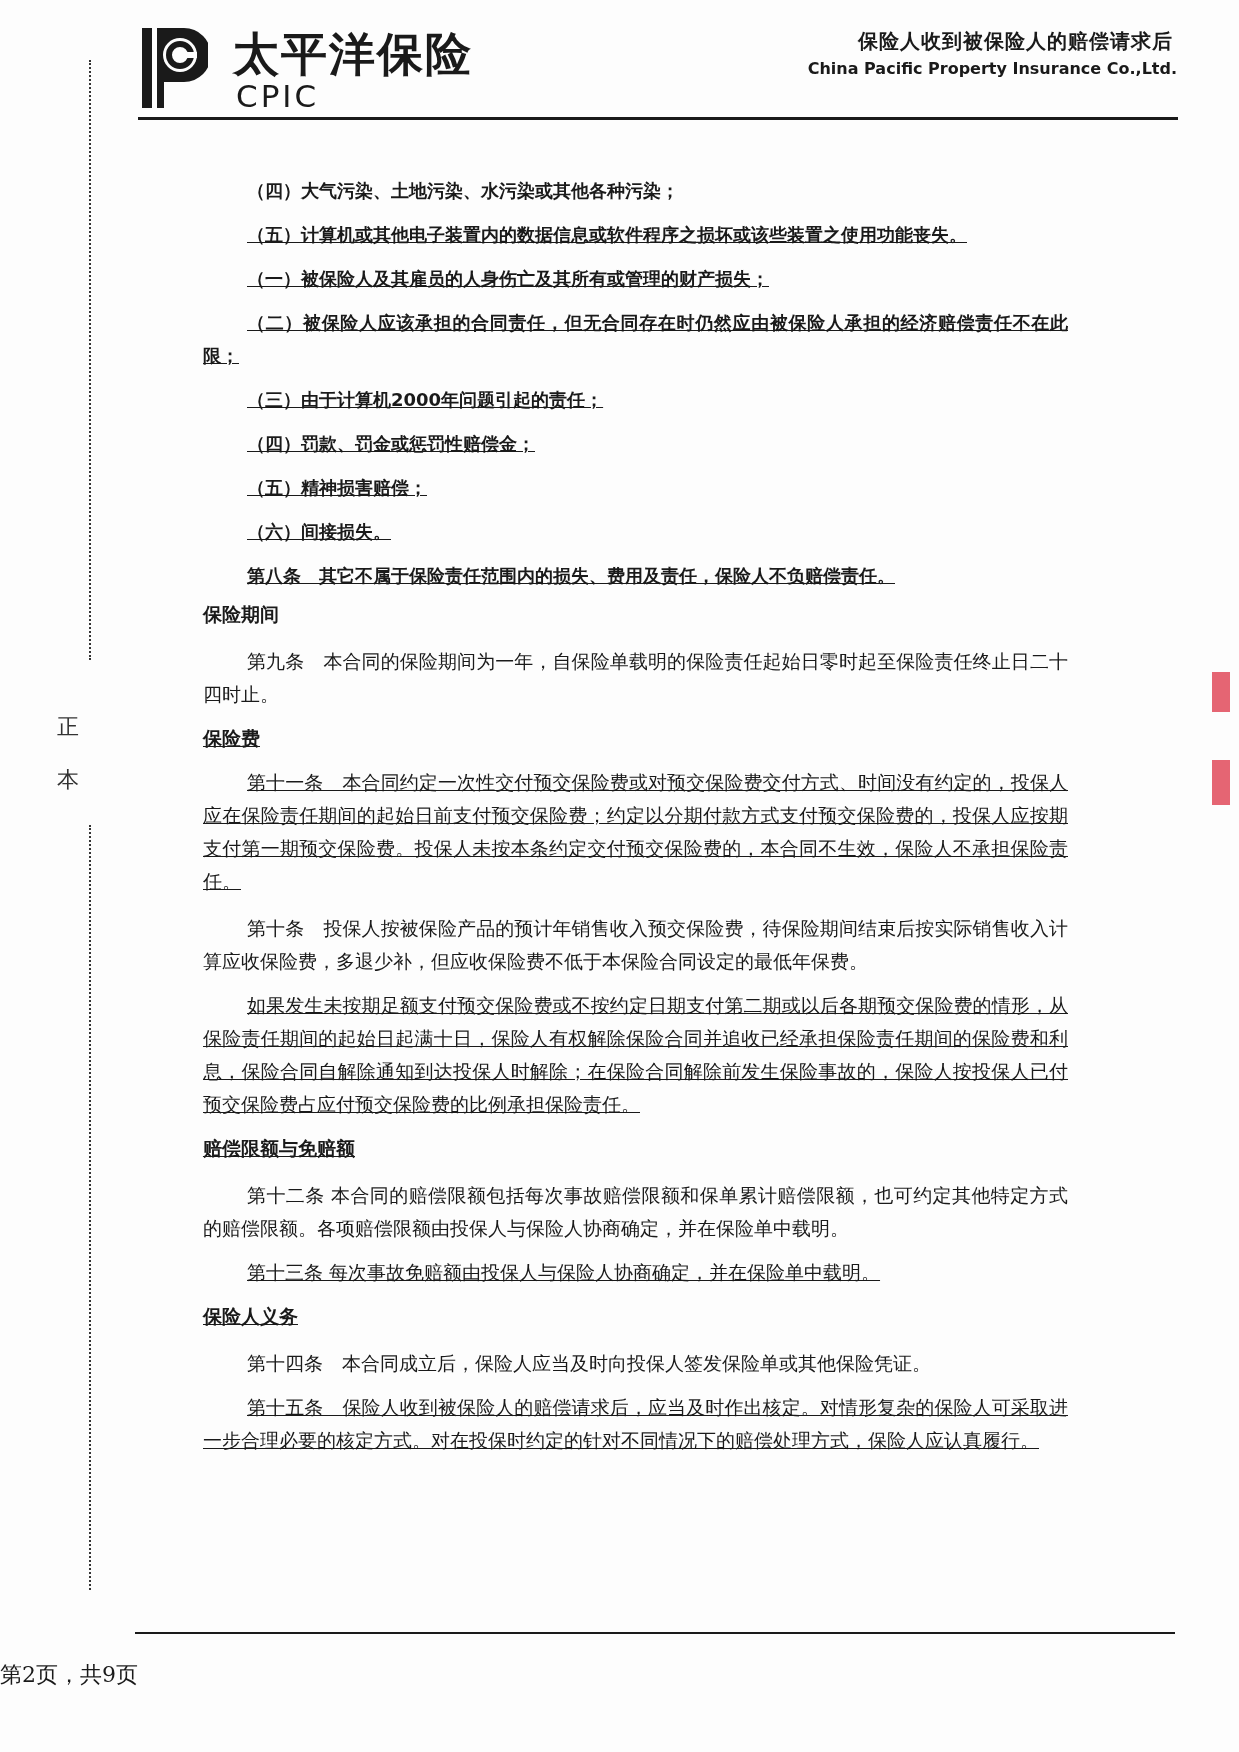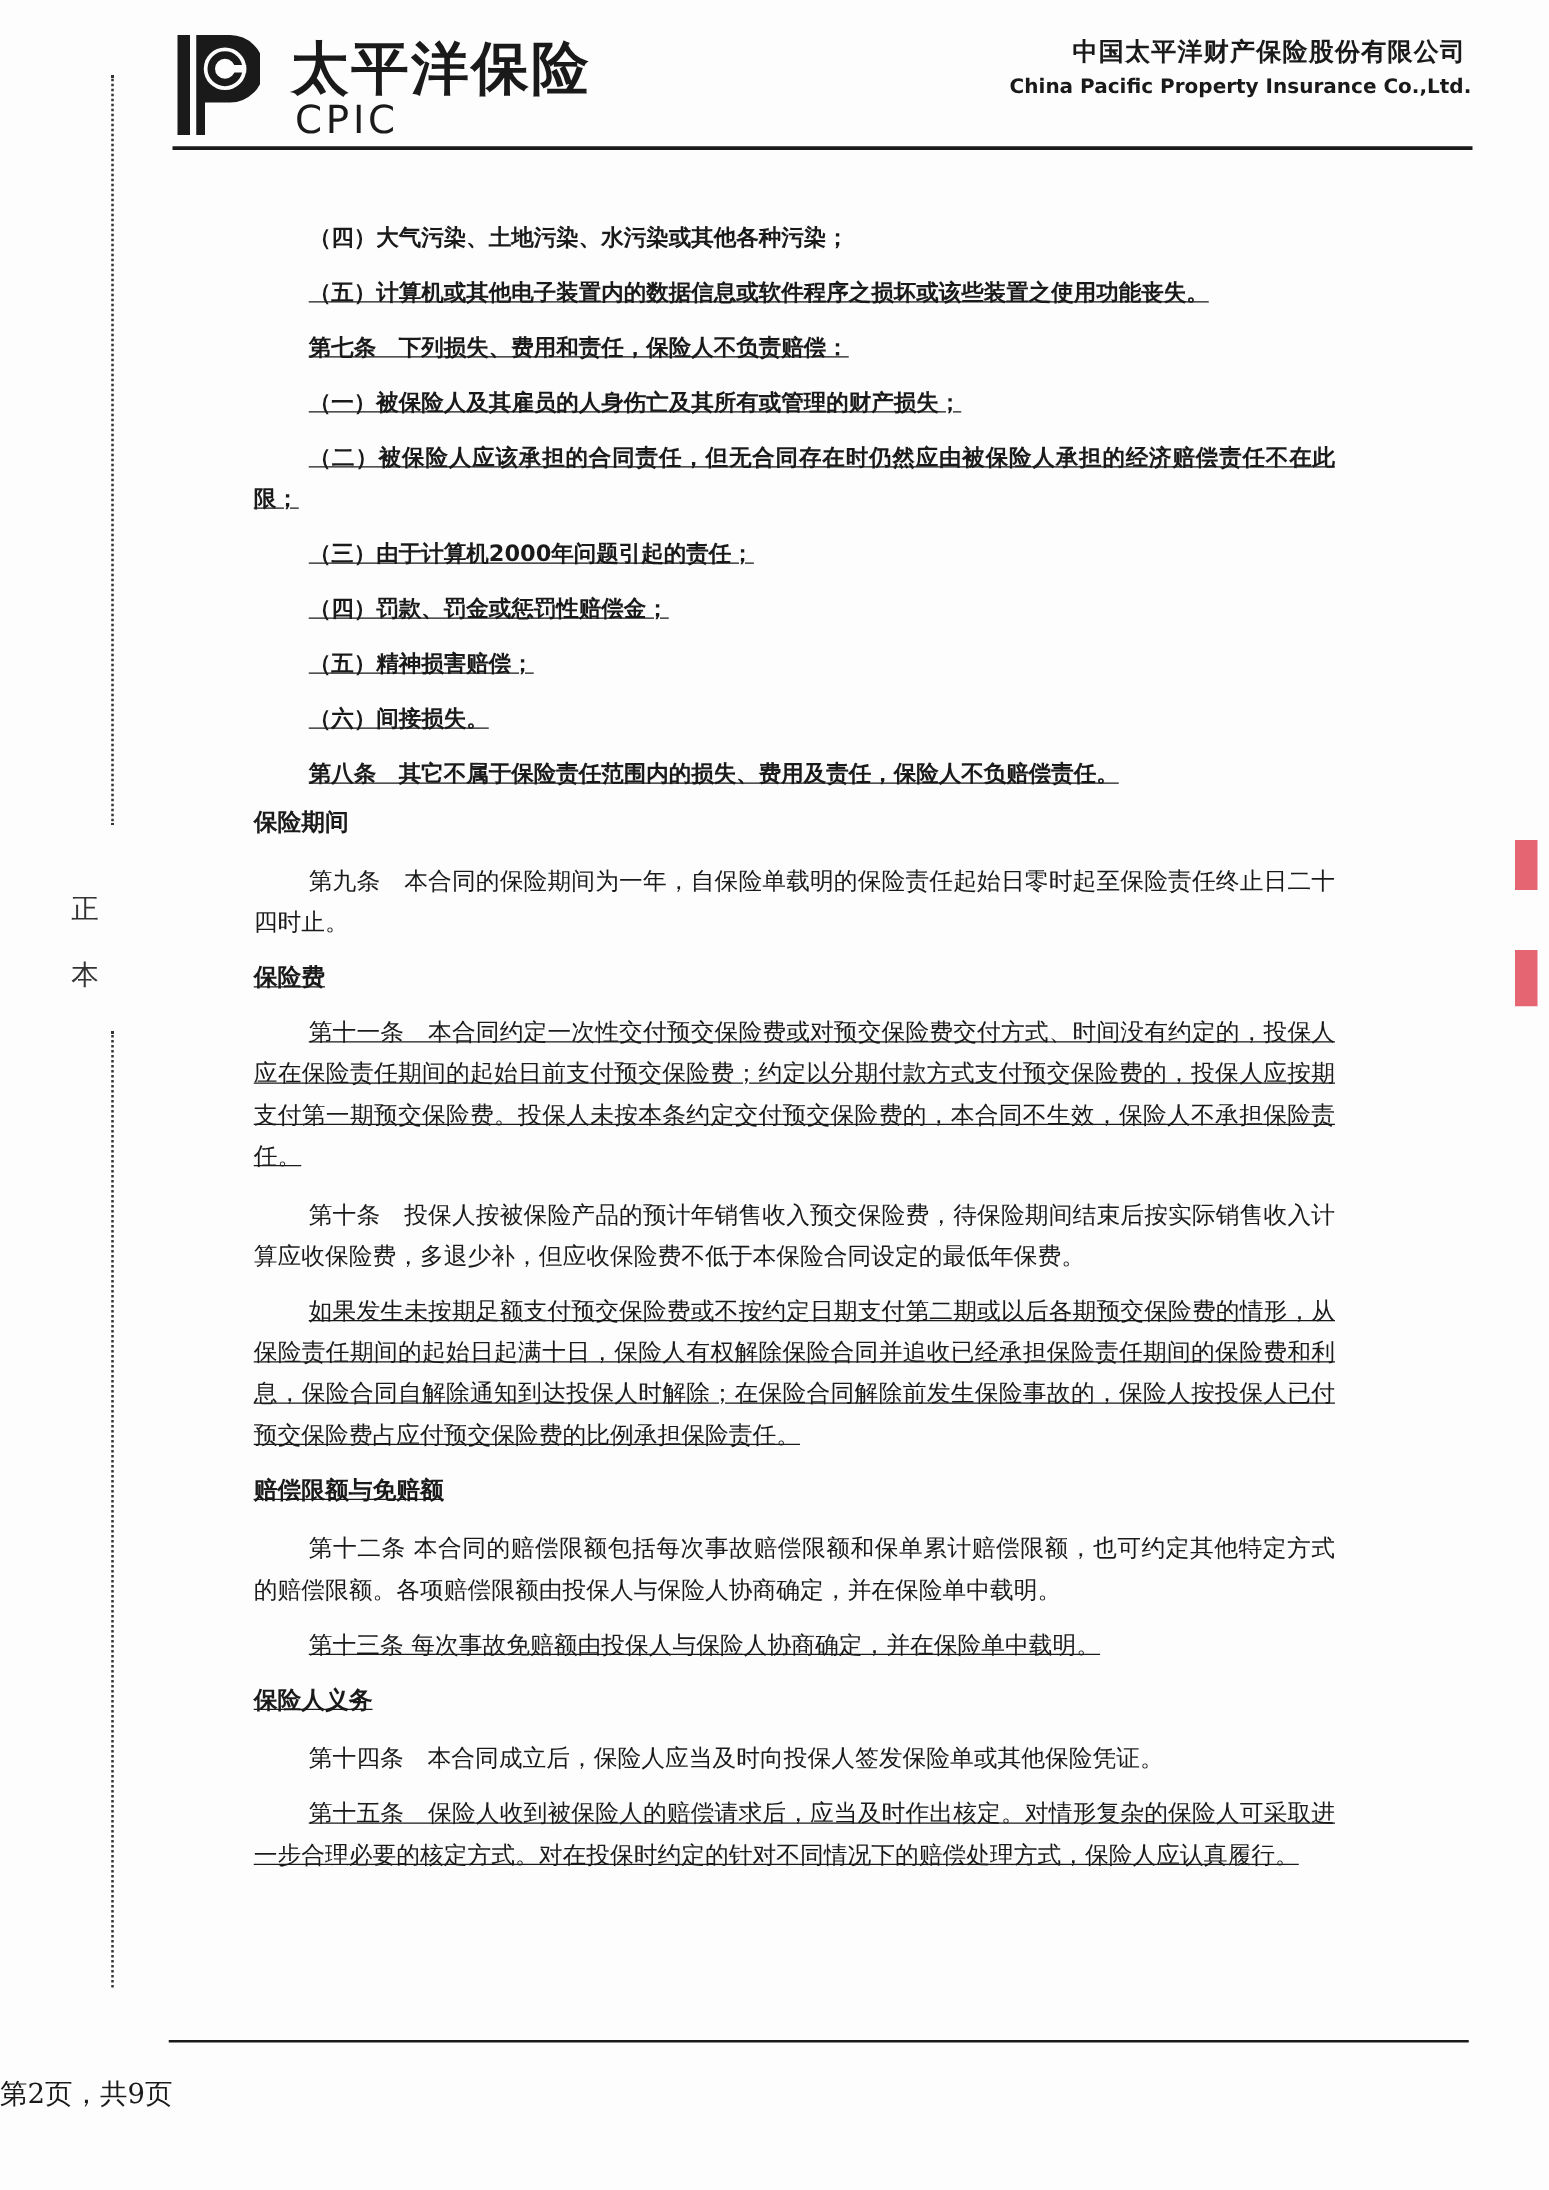--- a/index.html
+++ b/index.html
@@ -32,37 +32,36 @@
 <div class="header">
   <svg class="logo-mark" viewBox="0 0 70 90">
     <path d="M4 6 H46 A24 24 0 0 1 46 60 H26 V86 H4 Z" fill="#1a1a1a"></path>
     <rect x="14" y="6" width="5" height="80" fill="#fdfdfd"></rect>
     <circle cx="42" cy="33" r="17" fill="#fdfdfd"></circle>
     <circle cx="42" cy="33" r="11" fill="none" stroke="#1a1a1a" stroke-width="6"></circle>
     <rect x="45" y="30" width="14" height="6" fill="#fdfdfd"></rect>
   </svg>
   <div class="logo-cn">太平洋保险</div>
   <div class="logo-en">CPIC</div>
-  <div class="company-cn">中国太平洋财产保险股份有限公司</div>
+  <div class="company-cn">保险人收到被保险人的赔偿请求后</div>
   <div class="company-en">China Pacific Property Insurance Co.,Ltd.</div>
   <div class="header-rule"></div>
 </div>
 
 <div class="side-dots" style="top:60px;height:600px;"></div>
 <div class="side-label" style="top:712px;">正</div>
 <div class="side-label" style="top:765px;">本</div>
 <div class="side-dots" style="top:825px;height:765px;"></div>
 
 <div class="stamp" style="top:672px;height:40px;"></div>
 <div class="stamp" style="top:760px;height:45px;"></div>
 
 <div class="content">
   <p class="p indent bold">（四）大气污染、土地污染、水污染或其他各种污染；</p>
   <p class="p indent bold gap">（五）计算机或其他电子装置内的数据信息或软件程序之损坏或该些装置之使用功能丧失。</p>
-  <p class="p indent bold gap">第七条　下列损失、费用和责任，保险人不负责赔偿：</p>
   <p class="p indent bold gap">（一）被保险人及其雇员的人身伤亡及其所有或管理的财产损失；</p>
   <p class="p indent bold gap">（二）被保险人应该承担的合同责任，但无合同存在时仍然应由被保险人承担的经济赔偿责任不在此限；</p>
   <p class="p indent bold gap">（三）由于计算机2000年问题引起的责任；</p>
   <p class="p indent bold gap">（四）罚款、罚金或惩罚性赔偿金；</p>
   <p class="p indent bold gap">（五）精神损害赔偿；</p>
   <p class="p indent bold gap">（六）间接损失。</p>
   <p class="p indent bold gap">第八条　其它不属于保险责任范围内的损失、费用及责任，保险人不负赔偿责任。</p>
 
   <div class="heading">保险期间</div>
   <p class="p indent">第九条　本合同的保险期间为一年，自保险单载明的保险责任起始日零时起至保险责任终止日二十四时止。</p>

